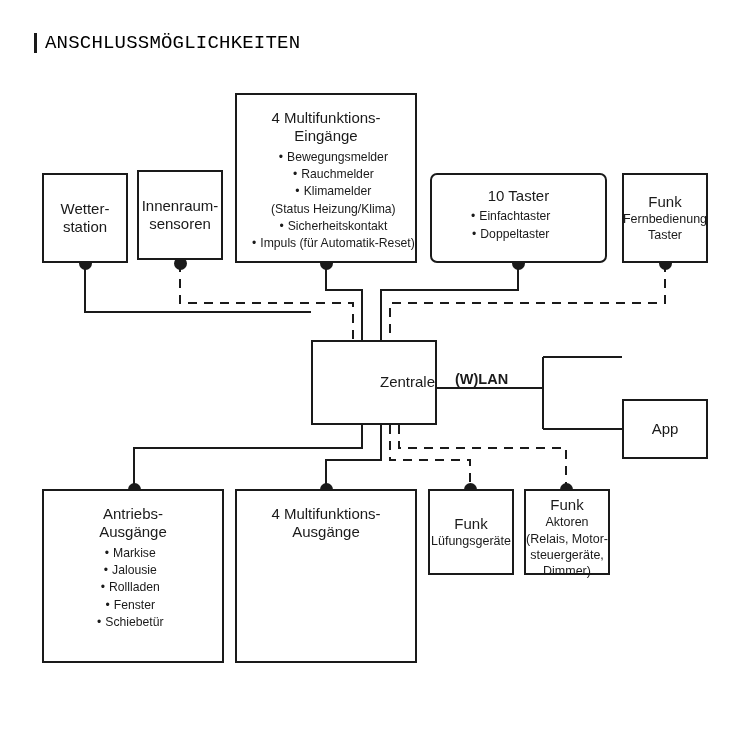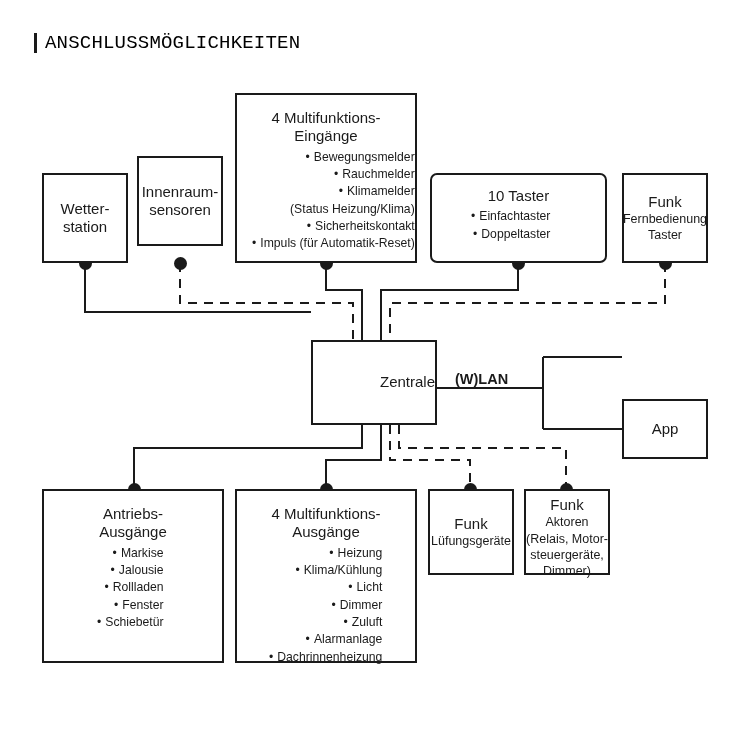--- a/index.html
+++ b/index.html
@@ -7,21 +7,21 @@
   #stage{position:relative;width:750px;height:750px;background:#fff;}
   #title-bar{position:absolute;left:34px;top:32px;display:flex;align-items:center;gap:8px;}
   #title-rule{width:3px;height:20px;background:#1a1a1a;}
   #title-text{font-size:19px;letter-spacing:.2px;color:#000000;white-space:nowrap;font-family:Liberation Mono, monospace;}
   svg#wires{position:absolute;left:0;top:0;width:750px;height:750px;}
   .node{position:absolute;box-sizing:border-box;border:2.5px solid #1a1a1a;background:#fff;
         display:flex;flex-direction:column;align-items:center;}
   .node .head{font-size:15px;line-height:1.22;text-align:center;white-space:pre-line;}
   .node .sub{font-size:12.5px;line-height:1.3;text-align:center;white-space:pre-line;}
   .node ul{list-style:none;margin:3px 0 0 0;padding:0;align-self:flex-start;}
-  .node ul li{font-size:12.2px;line-height:1.42;text-align:right;white-space:pre;}
+  .node ul li{font-size:12.2px;line-height:1.42;text-align:center;white-space:pre;}
   .node ul li::before{content:"\2022";margin-right:4px;}
   .node ul li.nobullet::before{content:"";margin-right:0;}
   .wlan-label{position:absolute;font-size:14.5px;color:#1a1a1a;font-weight:bold;}
   .dot{position:absolute;width:13px;height:13px;border-radius:50%;background:#1a1a1a;}
 </style>
 </head>
 <body>
 
 <div id="stage">
 
@@ -68,21 +68,21 @@
   <div class="dot" style="left:463.5px;top:482.5px;"></div>
   <div class="dot" style="left:559.5px;top:482.5px;"></div>
 
   <div class="wlan-label" style="left:455px;top:371px;">(W)LAN</div>
 
   <div class="node" style="left:42px;top:173px;width:86px;height:90px;justify-content:center;">
     <div class="head">Wetter-
 station</div>
   </div>
 
-  <div class="node" style="left:137px;top:156px;width:86px;height:90px;justify-content:center;">
+  <div class="node" style="left:137px;top:170px;width:86px;height:90px;justify-content:center;">
     <div class="head">Innenraum-
 sensoren</div>
   </div>
 
   <div class="node" style="left:235px;top:93px;width:182px;height:170px;padding:14px 0 0 0;">
     <div class="head">4 Multifunktions-
 Eingänge</div>
     <ul style="margin-left:15px;">
         <li>Bewegungsmelder</li>
         <li>Rauchmelder</li>
@@ -124,29 +124,20 @@
         <li>Jalousie</li>
         <li>Rollladen</li>
         <li>Fenster</li>
         <li>Schiebetür</li>
       </ul>
   </div>
 
   <div class="node" style="left:235px;top:489px;width:182px;height:174px;padding:14px 0 0 0;">
     <div class="head">4 Multifunktions-
 Ausgänge</div>
-    <ul style="margin-left:32px;">
-        <li>Heizung</li>
-        <li>Klima/Kühlung</li>
-        <li>Licht</li>
-        <li>Dimmer</li>
-        <li>Zuluft</li>
-        <li>Alarmanlage</li>
-        <li>Dachrinnenheizung</li>
-      </ul>
   </div>
 
   <div class="node" style="left:428px;top:489px;width:86px;height:86px;justify-content:center;">
     <div class="head">Funk</div>
     <div class="sub">Lüfungsgeräte</div>
   </div>
 
   <div class="node" style="left:524px;top:489px;width:86px;height:86px;justify-content:flex-start;padding-top:5px;">
     <div class="head">Funk</div>
     <div class="sub">Aktoren

